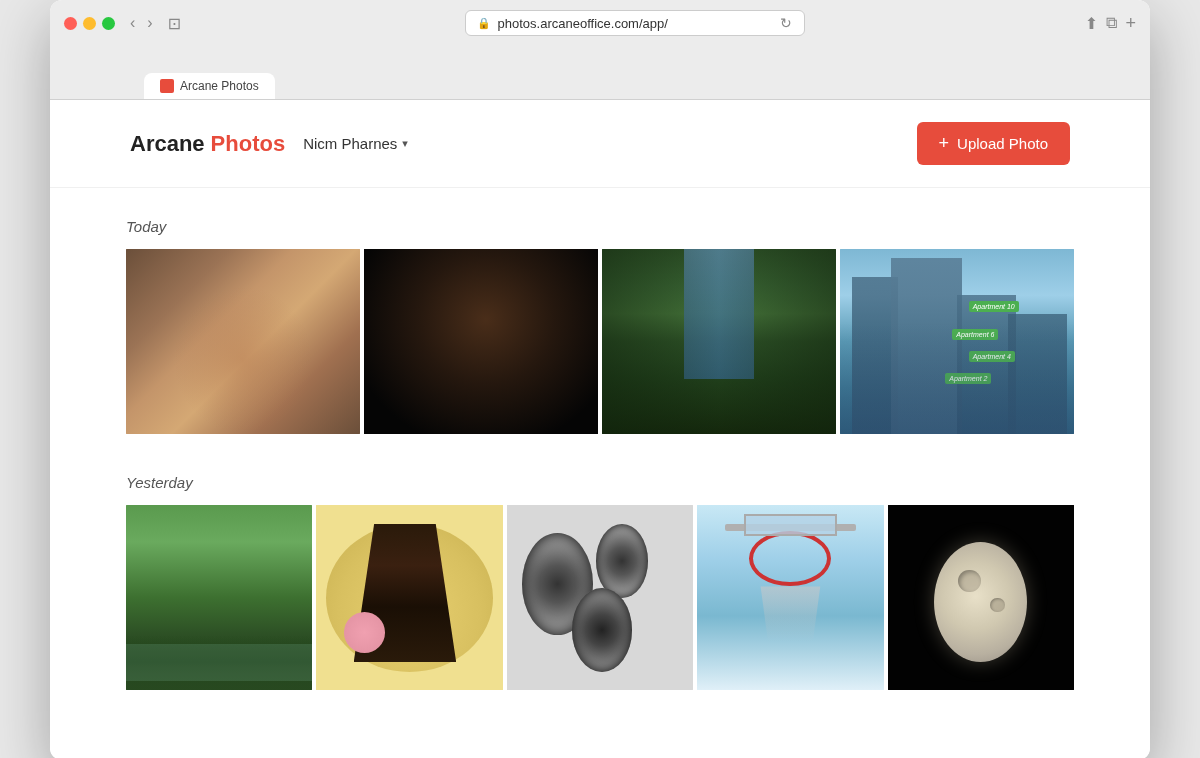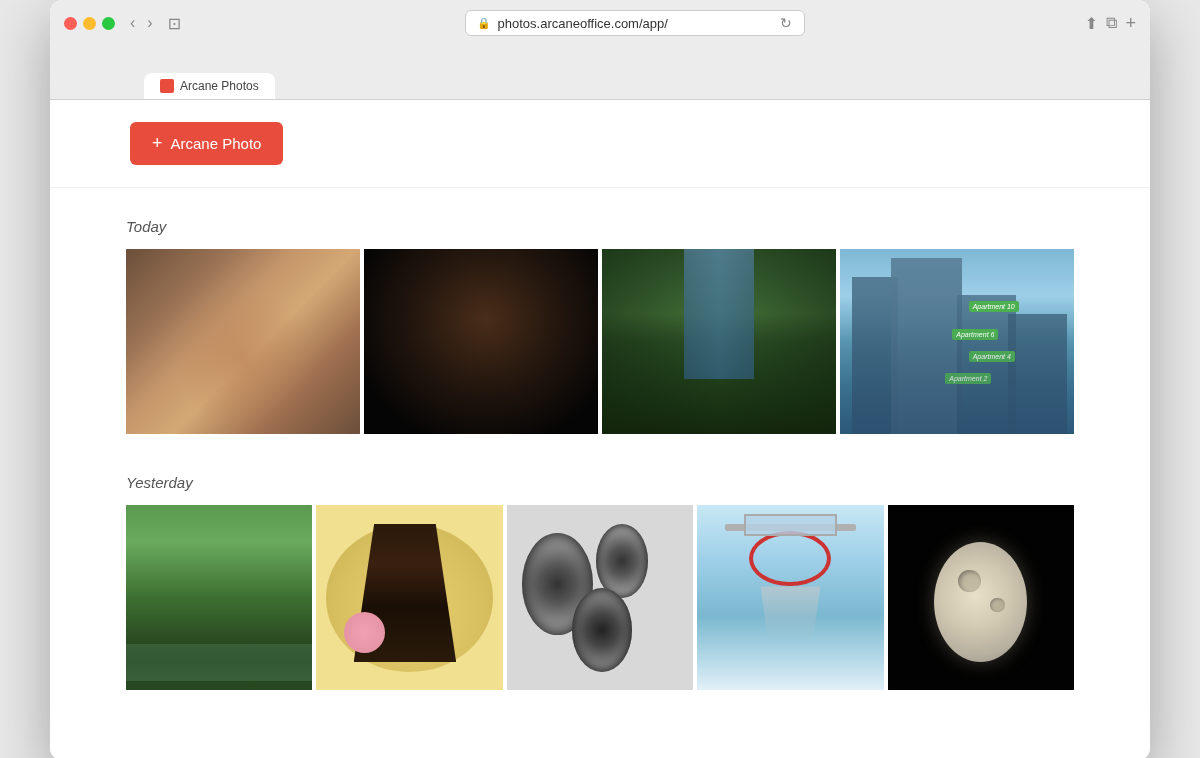--- a/index.html
+++ b/index.html
@@ -360,24 +360,34 @@
       <div class="browser-tab">
         <div class="tab-favicon"></div>
         <span>Arcane Photos</span>
       </div>
     </div>
   </div>
 
   <div class="app-content">
 
     <div class="app-header">
+      <div style="display:flex; align-items:center;">
+        <div class="brand">
+          <span class="brand-arcane">Arcane</span>
+          <span class="brand-photos">Photos</span>
+        </div>
+        <div class="user-dropdown">
+          <span>Nicm Pharnes</span>
+          <span class="dropdown-arrow">▾</span>
+        </div>
+      </div>
 
       <button class="upload-btn">
         <span class="plus-icon">+</span>
-        <span>Arcane Photo</span>
+        <span>Upload Photo</span>
       </button>
     </div>
 
     <div class="main-content">
 
       <div>
         <div class="section-title">Today</div>
         <div class="photo-grid">
 
           <div class="photo-item photo-today-1">

